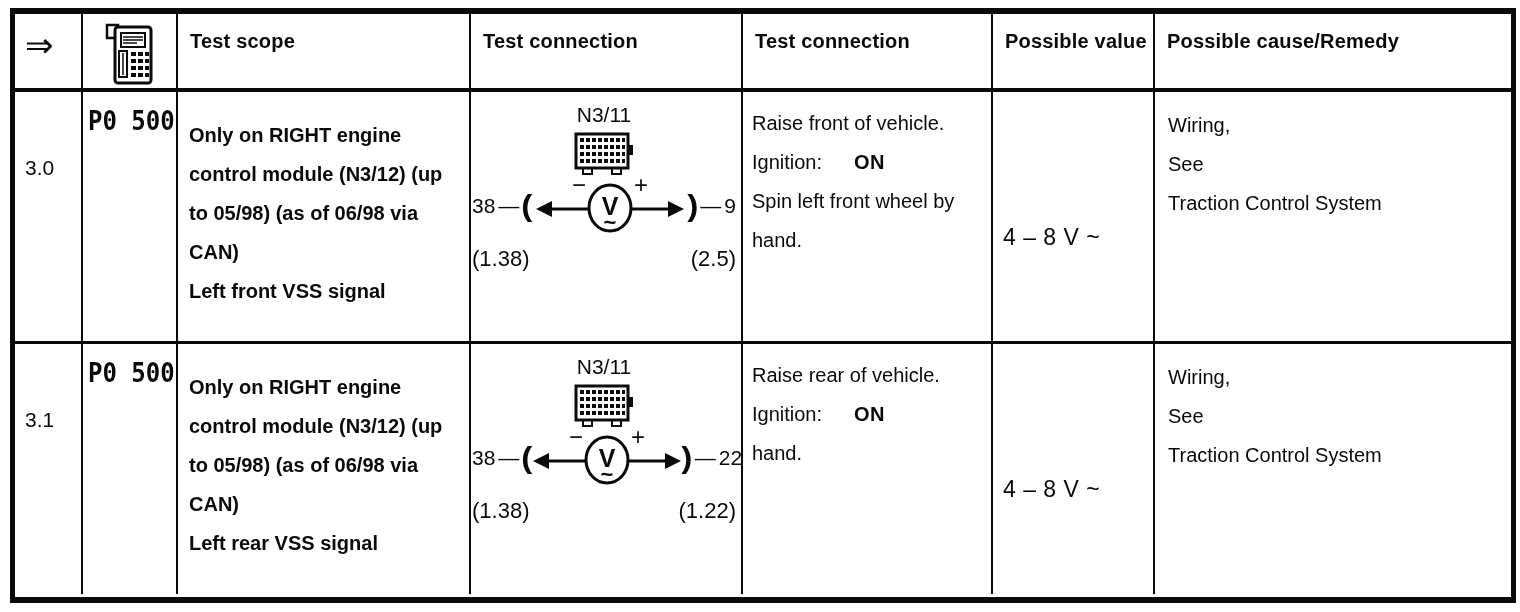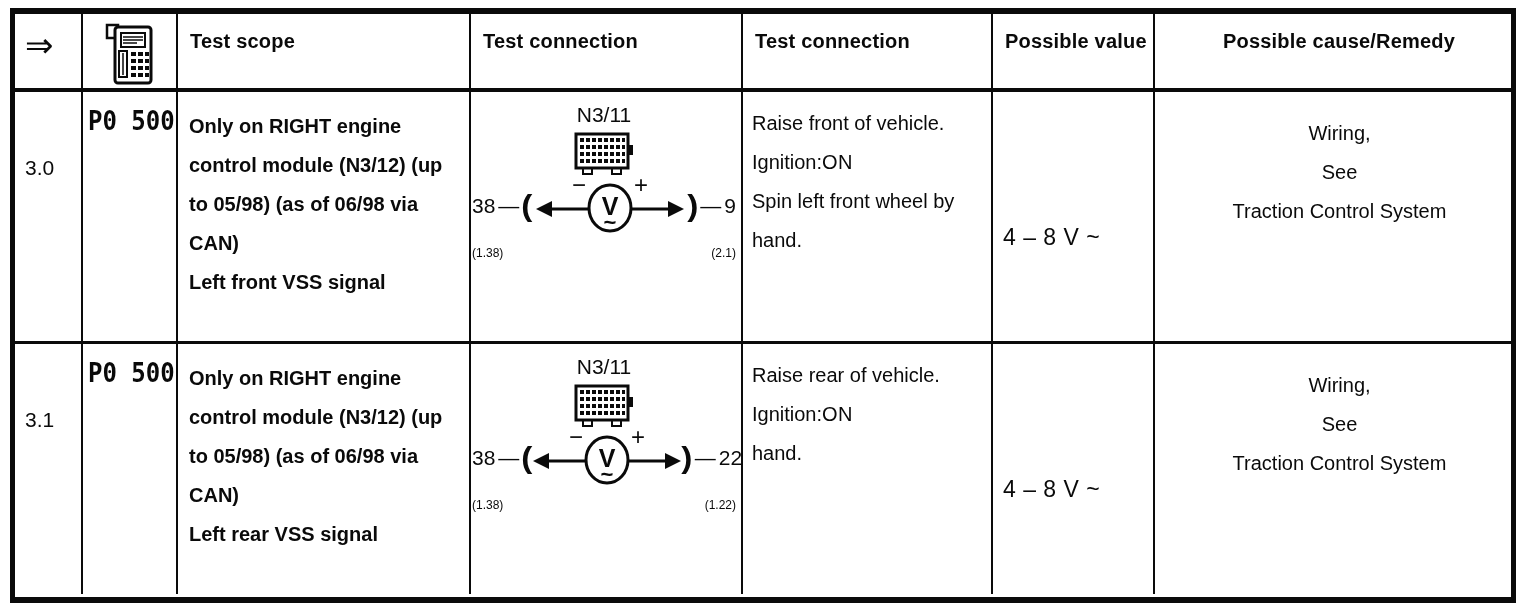--- a/index.html
+++ b/index.html
@@ -14,51 +14,51 @@
     grid-template-rows:78px 252px 250px;
     background:#fff;
   }
   .cell{
     box-sizing:border-box;
     border-right:2px solid #0a0a0a;
     border-bottom:2px solid #0a0a0a;
     overflow:hidden;
     position:relative;
   }
-  .cell.lastcol{border-right:none;text-align:center;}
+  .cell.lastcol{border-right:none;}
   .cell.hdr{border-bottom:4px solid #0a0a0a;}
   .cell.row1{border-bottom:3px solid #0a0a0a;}
   .cell.row2{border-bottom:none;}
   
   .hdr-label{font-size:20px;padding:16px 0 0 12px;letter-spacing:0.2px;font-weight:bold;}
   .hdr-arrow{font-size:34px;padding:14px 0 0 10px;line-height:1;}
   .hdr-iconwrap{display:flex;justify-content:center;padding-top:8px;}
   
   .step{font-size:21px;padding:16px 0 0 10px;margin-top:48px;}
   .code{
     font-family:"DejaVu Sans Mono", monospace;font-weight:700;
     font-size:24px;letter-spacing:0px;padding:12px 0 0 5px;
     transform:scaleY(1.12);transform-origin:top left;white-space:nowrap;
   }
   
-  .scope{padding:15px 0 0 11px;font-weight:700;font-size:20px;line-height:39px;}
+  .scope{padding:24px 0 0 11px;font-weight:700;font-size:20px;line-height:39px;}
   .cond{padding:12px 0 0 9px;font-size:20px;line-height:39px;}
-  .cond .ign-val{font-weight:400;margin-left:0;letter-spacing:0.5px;}
-  .remedy{padding:14px 0 0 13px;font-size:20px;line-height:39px;margin-top:8px;}
+  .cond .ign-val{font-weight:700;margin-left:32px;letter-spacing:0.5px;}
+  .remedy{padding:14px 0 0 13px;font-size:20px;line-height:39px;}
   .nominal{padding:132px 0 0 10px;font-size:23px;letter-spacing:0.5px;}
   
   .conn{display:flex;flex-direction:column;align-items:stretch;padding:12px 5px 0 1px;}
   .conn-title{text-align:center;font-size:21px;line-height:22px;}
   .conn-module{display:flex;justify-content:center;margin-top:5px;}
   .conn-meter-row{display:flex;justify-content:space-between;align-items:center;margin-top:-6px;}
   .pin-group{display:flex;align-items:center;white-space:nowrap;}
   .pin-num{font-size:21px;}
   .lead{font-size:21px;padding:0 3px;}
   .socket{font-size:29px;font-weight:700;line-height:1;transform:scaleX(1.15);}
-  .conn-refs{display:flex;justify-content:space-between;margin-top:9px;font-size:12px;}
+  .conn-refs{display:flex;justify-content:space-between;margin-top:9px;font-size:22px;}
 </style>
 </head>
 <body>
 
 <div class="page">
   <div class="dtable">
 
     <div class="cell hdr">
       <div class="hdr-arrow">⇒</div>
     </div>
@@ -189,21 +189,21 @@
             </svg>
           </span>
           <span class="pin-group">
             <span class="socket">)</span>
             <span class="lead">—</span>
             <span class="pin-num">9</span>
           </span>
         </div>
         <div class="conn-refs">
           <span>(1.38)</span>
-          <span>(2.1)</span>
+          <span>(2.5)</span>
         </div>
       </div>
     </div>
     <div class="cell row1">
       <div class="cond">
         <div>Raise front of vehicle.</div>
         <div><span>Ignition:</span><span class="ign-val">ON</span></div>
         <div>Spin left front wheel by</div>
         <div>hand.</div>
       </div>

